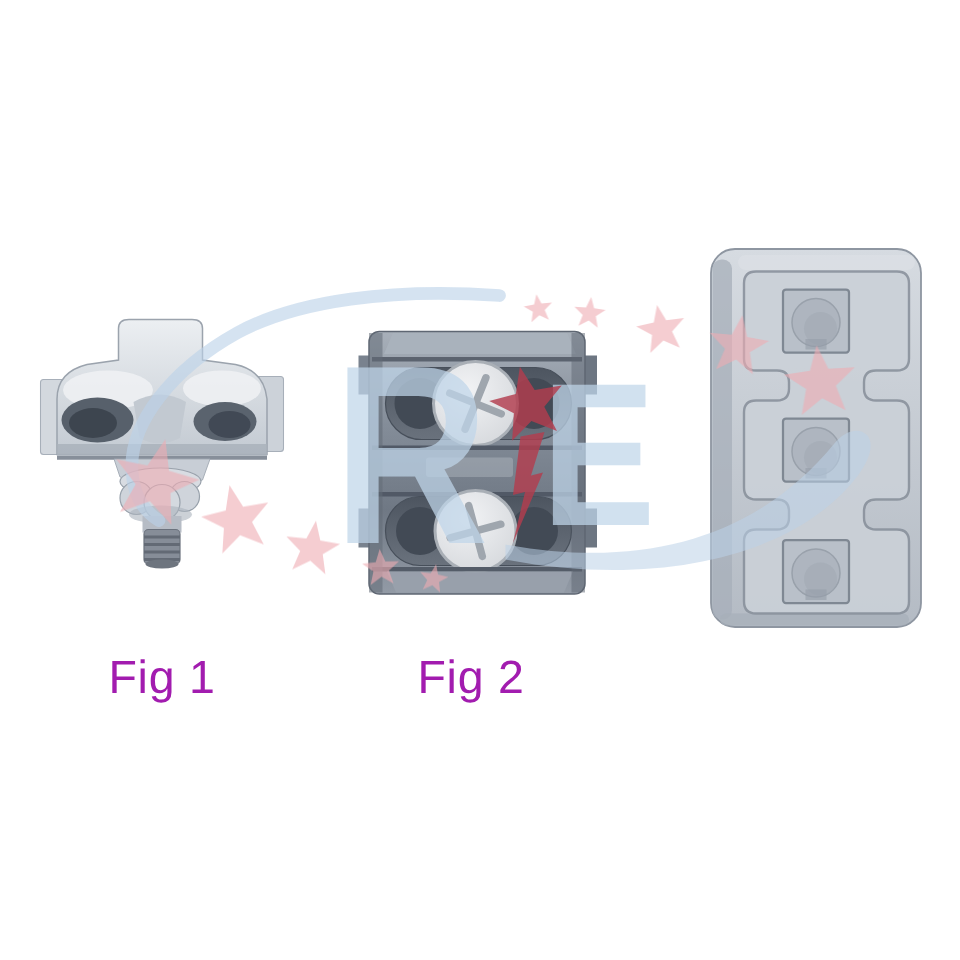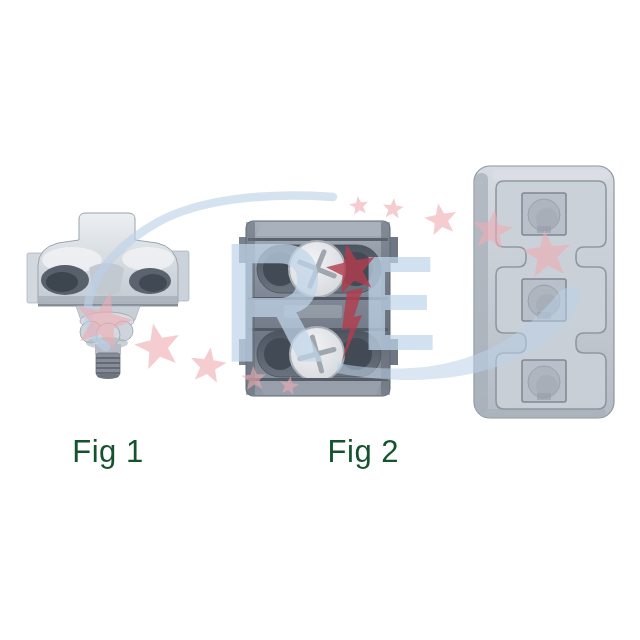--- a/index.html
+++ b/index.html
@@ -11,24 +11,24 @@
     font-family:"Liberation Sans", sans-serif;
   }
   #collage{position:absolute;left:0;top:0;}
   .caption{
     position:absolute;
     top:434px;
     width:170px;
     text-align:center;
     font-size:31px;
     letter-spacing:0.5px;
-    color:#14532d;
+    color:#a21caf;
   }
   .caption.c1{left:23px;}
-  .caption.c2{left:229px;text-align:right;}
+  .caption.c2{left:229px;}
   .caption.c3{left:456px;}
 </style>
 </head>
 <body>
 
 <div id="stage">
 
   <svg id="collage" width="640" height="640" viewBox="0 0 640 640">
     <defs>
       <linearGradient id="gFig1" x1="0" y1="0" x2="0" y2="1">

